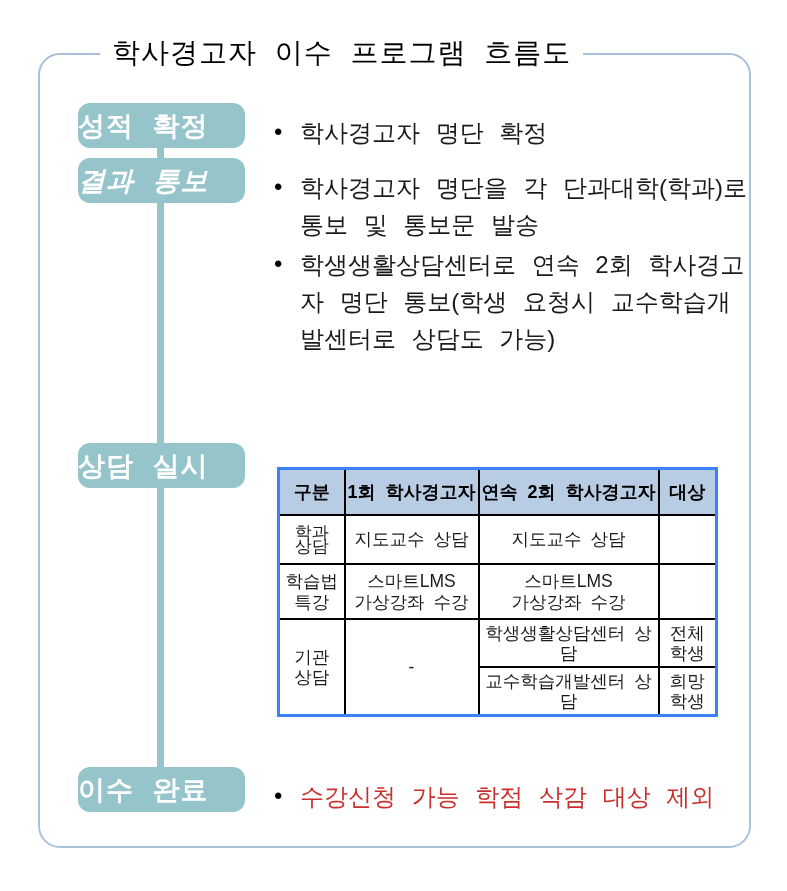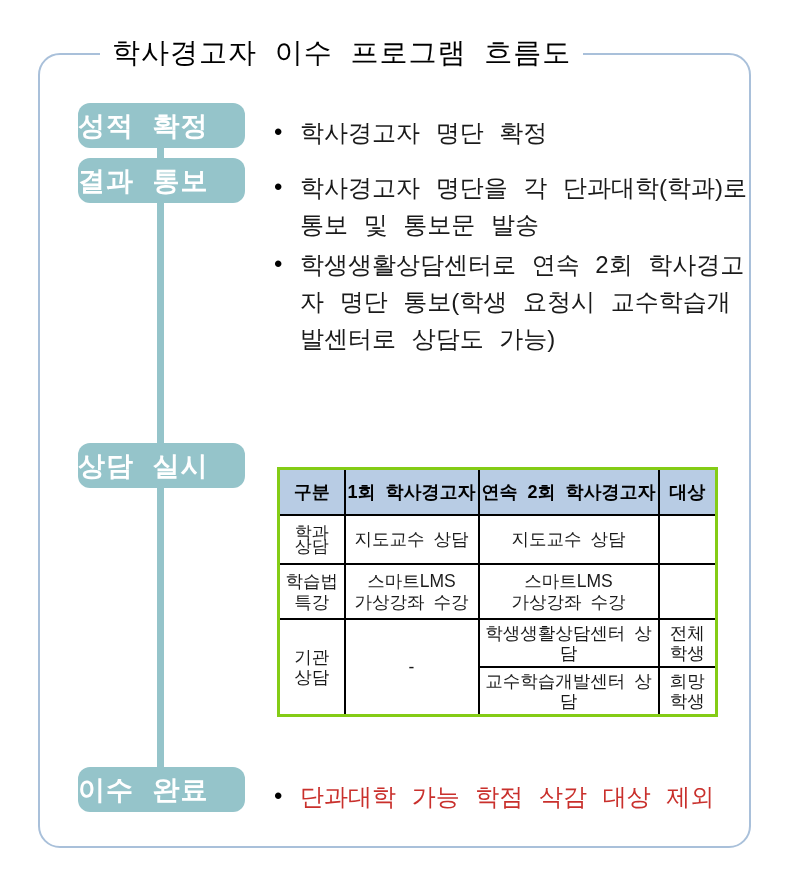--- a/index.html
+++ b/index.html
@@ -34,21 +34,21 @@
 
   
   .flow-box {
     position:absolute; left:78px; width:167px; height:45px;
     background:#95c4ca; border-radius:12px;
     color:#ffffff; font-weight:bold; font-size:27px;
     letter-spacing:1px; word-spacing:10px;
     display:flex; align-items:center; justify-content:flex-start;
     z-index:2; white-space:nowrap;
   }
-  .b1 { top:103px; } .b2 { top:158px; } .b3 { top:443px; } .b4 { top:767px; }
+  .b1 { top:103px; } .b2 { top:158px;font-style:italic; } .b3 { top:443px; } .b4 { top:767px; }
 
   
   .notes { position:absolute; left:262px; margin:8px; padding:0; list-style:none; width:498px; z-index:2; }
   .notes li {
     position:relative; padding-left:30px; margin:0 0 3px 0;
     font-size:24px; line-height:37px; color:#1a1a1a;
     white-space:pre-line; word-spacing:9px;
   }
   .notes li::before {
     content:"\2022"; position:absolute; left:4px; top:-1px;
@@ -57,21 +57,21 @@
   .n1 { top:106px; }
   .n2 { top:161px; }
   .n4 { top:770px; }
   .n4 li { color:#c9302c; }
   .n4 li::before { color:#000; }
 
   
   .ctable {
     position:absolute; left:277px; top:467px; z-index:2;
     border-collapse:collapse; table-layout:fixed;
-    border:3px solid #84cc16; background:#fff;
+    border:3px solid #3b82f6; background:#fff;
   }
   .ctable th, .ctable td {
     border:2px solid #000; text-align:center; vertical-align:middle;
     padding:0 2px; overflow:hidden;
   }
   .ctable th {
     background:#b8cce4; color:#000; font-weight:bold;
     font-size:18px; height:44px; word-spacing:5px; white-space:nowrap;
   }
   .ctable td { font-size:17.5px; line-height:1.15; white-space:pre-line; word-spacing:4px; color:#1a1a1a; }
@@ -156,16 +156,16 @@
       </tr>
       <tr class="r4">
         <td>교수학습개발센터 상담</td>
         <td>희망
 학생</td>
       </tr>
     </tbody>
   </table>
 
   <ul class="notes n4">
-    <li>단과대학 가능 학점 삭감 대상 제외</li>
+    <li>수강신청 가능 학점 삭감 대상 제외</li>
   </ul>
 
 </div>
 
 </body></html>

